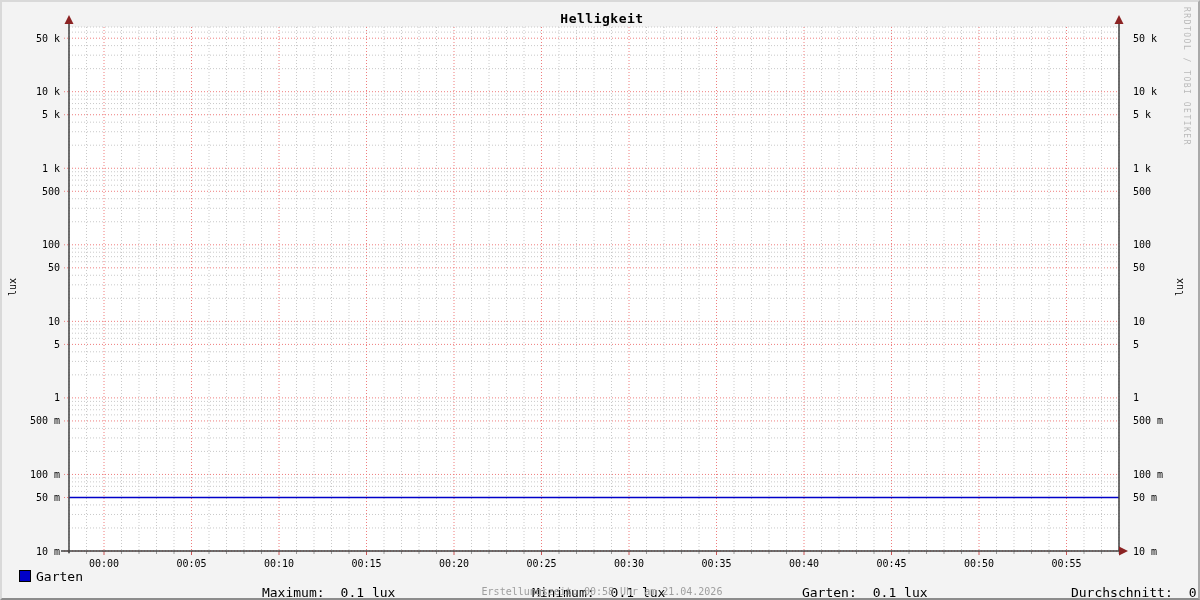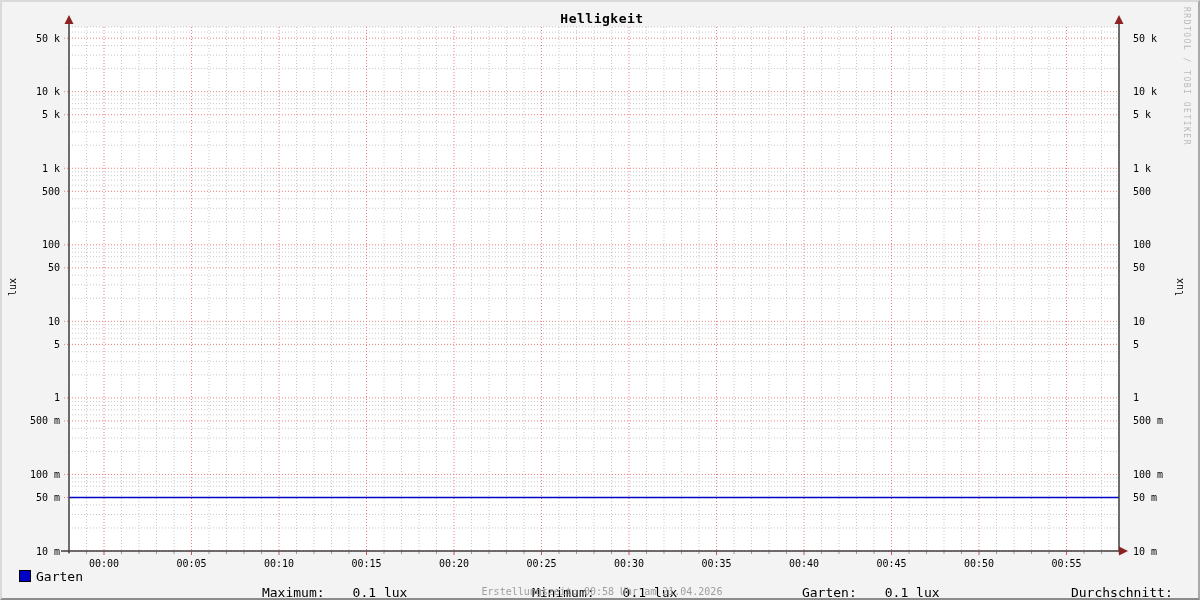--- a/index.html
+++ b/index.html
@@ -25,21 +25,21 @@
   }
   .ylab-left{left:10px;top:285px;}
   .ylab-right{left:1177px;top:285px;}
   .legend-row{position:absolute;left:0;top:567px;width:1200px;height:16px;font-size:13px;line-height:16px;}
   .series-key{position:absolute;left:17px;top:0;}
   .swatch{
     display:inline-block;width:10px;height:10px;border:1px solid #000;
     vertical-align:-1px;margin-right:5px;
   }
   .stat{position:absolute;top:0;white-space:pre;}
-  .stat .val{margin-left:28px;}
+  .stat .val{margin-left:16px;}
   .stat-0{left:213px;} .stat-1{left:483px;} .stat-2{left:753px;} .stat-3{left:1022px;}
   .footer-line{
     position:absolute;left:0;top:584px;width:1200px;text-align:center;
     font-size:10px;color:#9e9e9e;
   }
 </style>
 </head>
 <body>
 
 <div class="rrd-frame">

